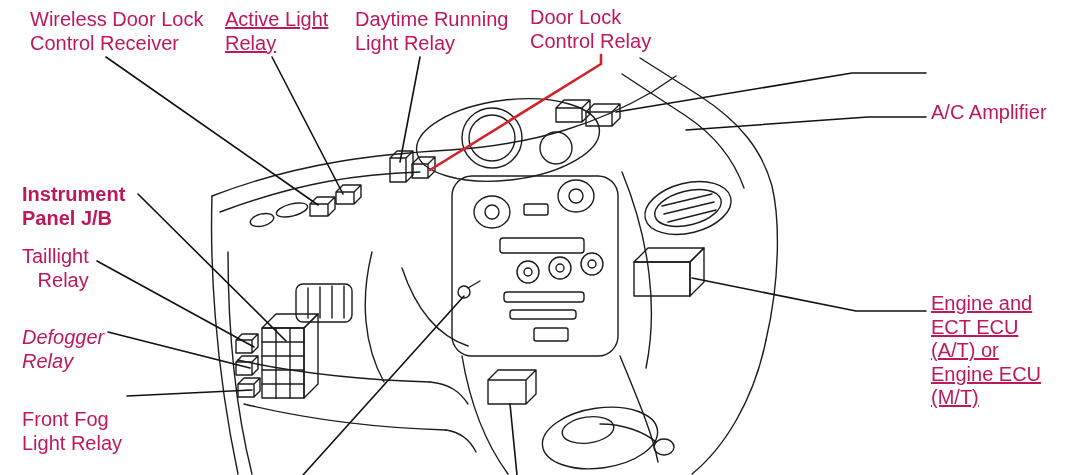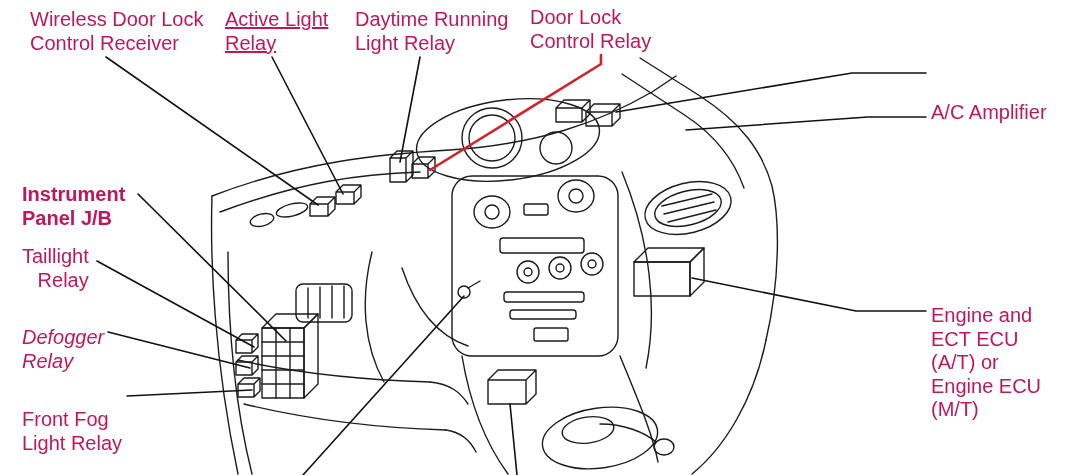--- a/index.html
+++ b/index.html
@@ -167,19 +167,19 @@
 Control Relay</div>
   <div class="label" style="left:931px; top:62px;margin-top:39px;">A/C Amplifier</div>
   <div class="label label--bold" style="left:22px; top:183px;">Instrument
 Panel J/B</div>
   <div class="label" style="left:22px;  top:245px;text-align:right;">Taillight
 Relay</div>
   <div class="label" style="left:22px;  top:326px;font-style:italic;">Defogger
 Relay</div>
   <div class="label" style="left:22px;  top:380px;margin-top:28px;">Front Fog
 Light Relay</div>
-  <div class="label" style="left:931px; top:304px;">Engine and
+  <div class="label" style="left:931px; top:292px;text-decoration:underline;">Engine and
 ECT ECU
 (A/T) or
 Engine ECU
 (M/T)</div>
 
 </div>
 
 </body></html>

